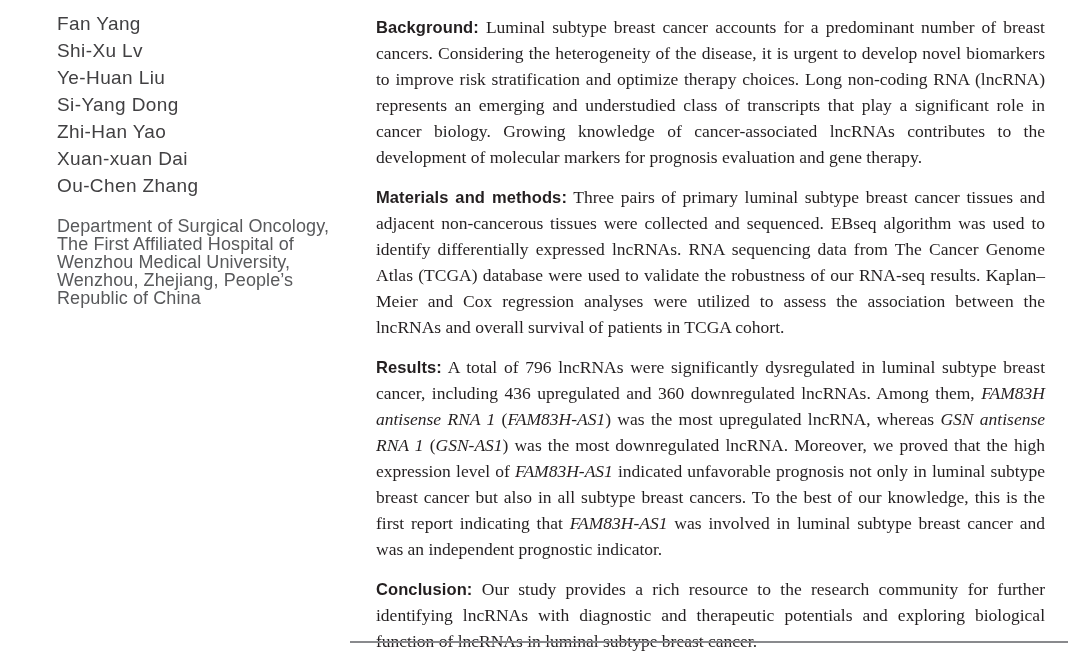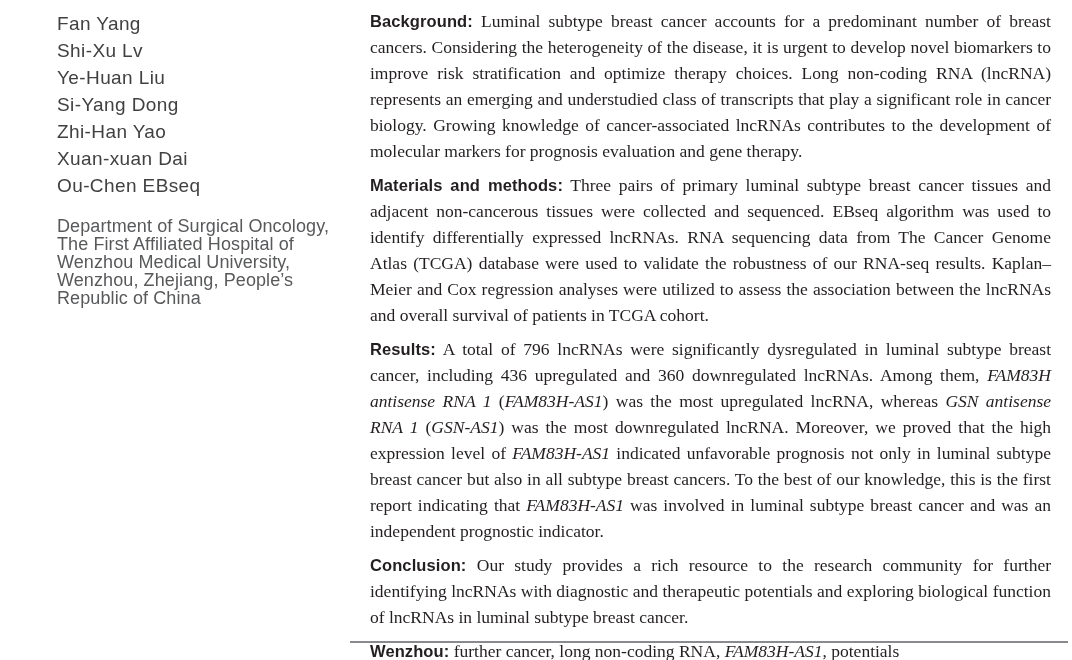--- a/index.html
+++ b/index.html
@@ -42,21 +42,21 @@
   }
 
   
   .abstract {
     position: absolute;
     left: 362px;
     top: 0;
     width: 697px;
   }
   .abstract p {
-    margin: 8px;
+    margin: 14px;
     text-align: justify;
     font-family: "Liberation Serif", serif;
     font-size: 17.5px;
     line-height: 26px;
     color: var(--text_primary, #231f20);
   }
   .lbl {
     font-family: "Liberation Sans", sans-serif;
     font-weight: 700;
     font-size: 16.5px;
@@ -78,21 +78,21 @@
 
 <div class="page">
 
   <div class="authors">
     <div class="author">Fan Yang</div>
     <div class="author">Shi-Xu Lv</div>
     <div class="author">Ye-Huan Liu</div>
     <div class="author">Si-Yang Dong</div>
     <div class="author">Zhi-Han Yao</div>
     <div class="author">Xuan-xuan Dai</div>
-    <div class="author">Ou-Chen EBseq</div>
+    <div class="author">Ou-Chen Zhang</div>
     <div class="affiliation">Department of Surgical Oncology, The First Affiliated Hospital of Wenzhou Medical University, Wenzhou, Zhejiang, People’s Republic of China</div>
   </div>
 
   <div class="abstract">
 
     <p><span class="lbl">Background:</span><span> Luminal subtype breast cancer accounts for a predominant number of breast cancers. Considering the heterogeneity of the disease, it is urgent to develop novel biomarkers to improve risk stratification and optimize therapy choices. Long non-coding RNA (lncRNA) represents an emerging and understudied class of transcripts that play a significant role in cancer biology. Growing knowledge of cancer-associated lncRNAs contributes to the development of molecular markers for prognosis evaluation and gene therapy.</span></p>
 
     <p><span class="lbl">Materials and methods:</span><span> Three pairs of primary luminal subtype breast cancer tissues and adjacent non-cancerous tissues were collected and sequenced. EBseq algorithm was used to identify differentially expressed lncRNAs. RNA sequencing data from The Cancer Genome Atlas (TCGA) database were used to validate the robustness of our RNA-seq results. Kaplan–Meier and Cox regression analyses were utilized to assess the association between the lncRNAs and overall survival of patients in TCGA cohort.</span></p>
 
     <p><span class="lbl">Results:</span><span> A total of 796 lncRNAs were significantly dysregulated in luminal subtype breast cancer, including 436 upregulated and 360 downregulated lncRNAs. Among them, </span><span class="it">FAM83H antisense RNA 1</span><span> (</span><span class="it">FAM83H-AS1</span><span>) was the most upregulated lncRNA, whereas </span><span class="it">GSN antisense RNA 1</span><span> (</span><span class="it">GSN-AS1</span><span>) was the most downregulated lncRNA. Moreover, we proved that the high expression level of </span><span class="it">FAM83H-AS1</span><span> indicated unfavorable prognosis not only in luminal subtype breast cancer but also in all subtype breast cancers. To the best of our knowledge, this is the first report indicating that </span><span class="it">FAM83H-AS1</span><span> was involved in luminal subtype breast cancer and was an independent prognostic indicator.</span></p>

